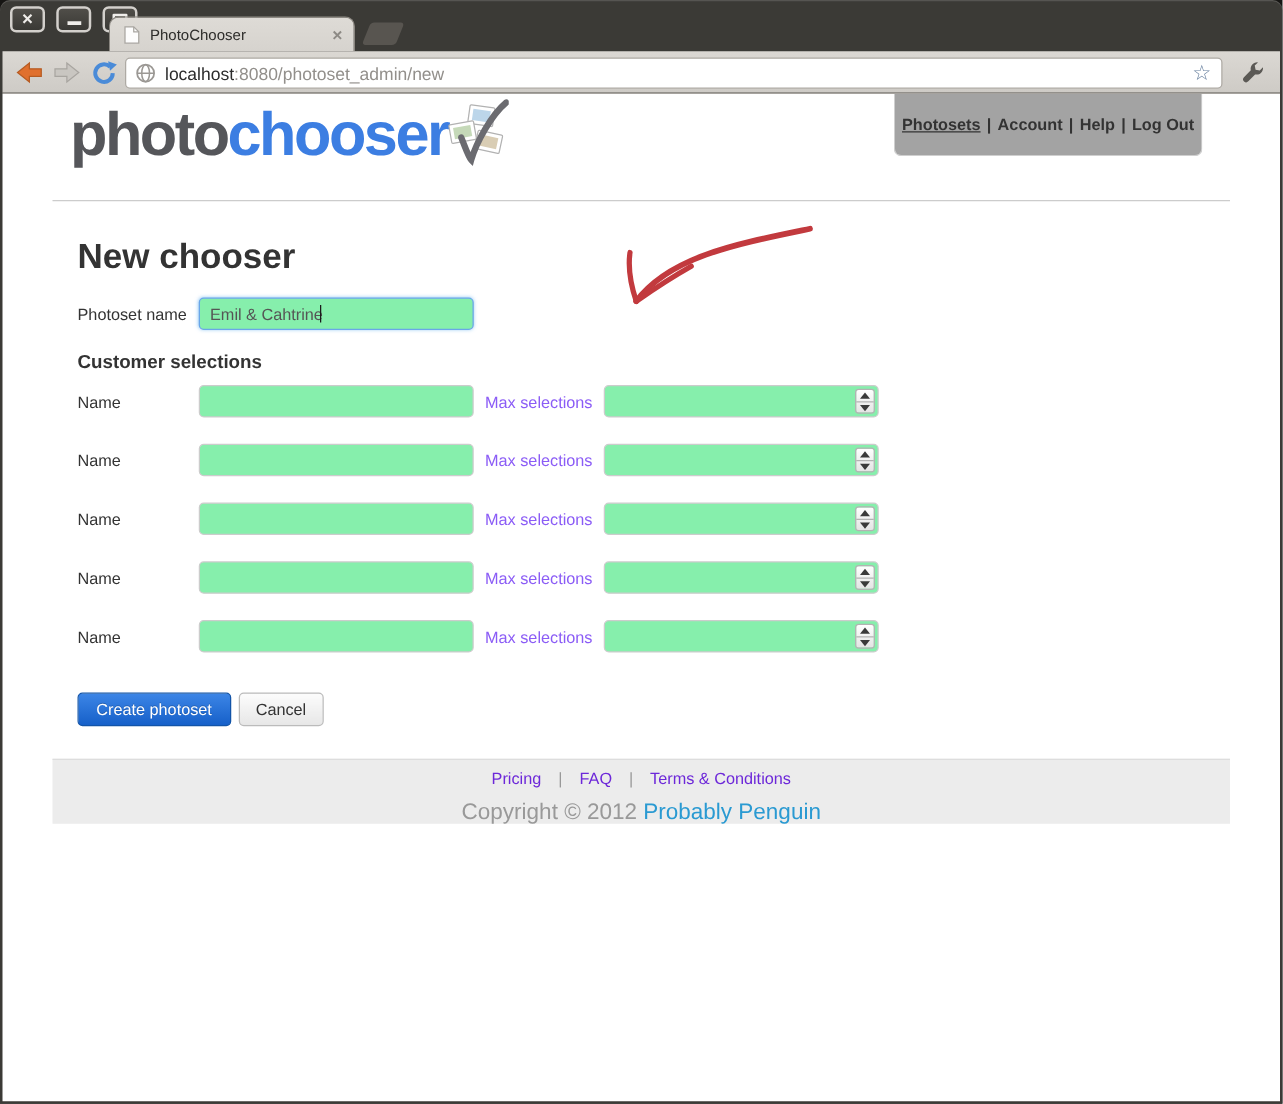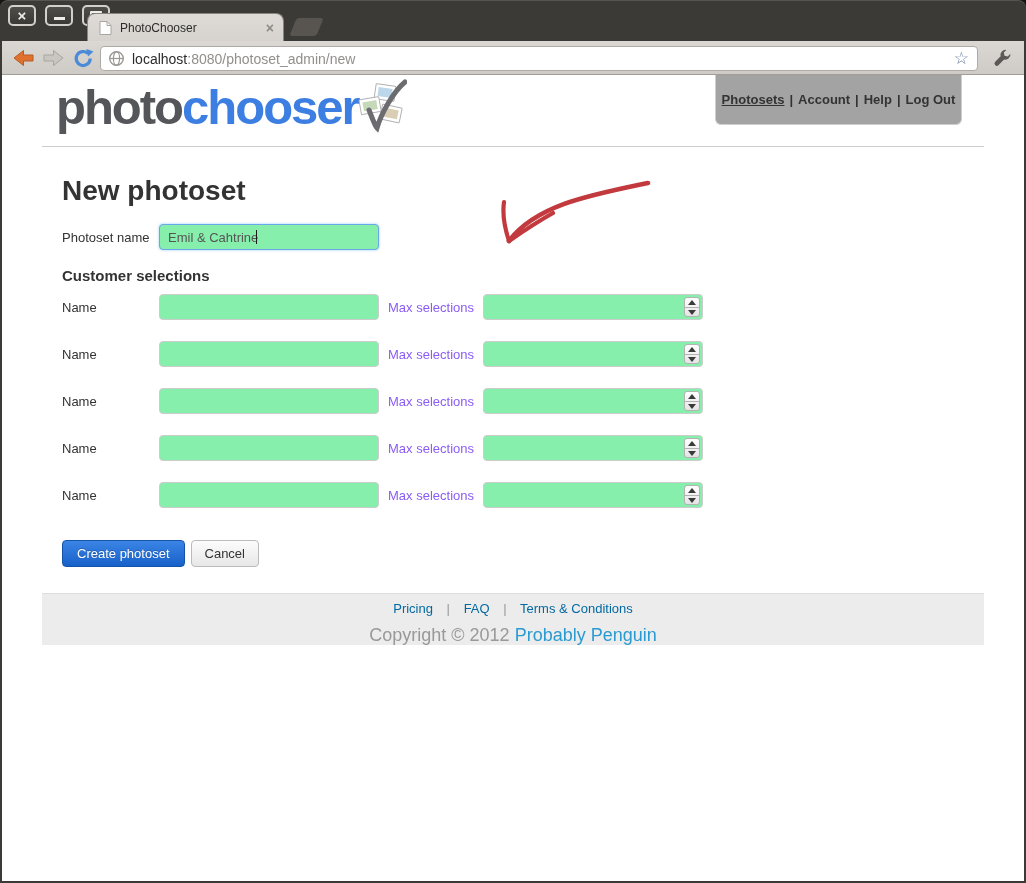--- a/index.html
+++ b/index.html
@@ -62,21 +62,21 @@
   .url-host { color:#2c2c2c;text-align:center; }
   .url-path { color:#928f8b; }
   .star { margin-left:auto; margin-right:8px; color:#68809f; font-size:17px; line-height:1; }
   .wrench-btn { position:absolute; right:8px; top:5px; width:30px; height:25px; display:flex; align-items:center; justify-content:center; }
   
   .viewport {
     position:absolute; top:75px; left:2px; right:2px; bottom:2px;
     background:#fff; overflow:hidden;
   }
   .site { width:942px; margin:0 auto; position:relative; color:#333; }
-  .site-header { position:relative; height:72px; border-bottom:1px solid #ccc; }
+  .site-header { position:relative; height:86px; border-bottom:1px solid #ccc; }
   .logo {
     position:absolute; left:14px; top:4px;
     display:flex; align-items:flex-end;
     font-size:49px; font-weight:bold; letter-spacing:-2px; line-height:1.15;
     color:#55565a;
   }
   .logo .blue { color:#3c7ee2; }
   .logo-icon { margin:0 0 -9px -4px; }
   .nav-box {
     position:absolute; right:22px; top:0; width:247px; height:50px;
@@ -137,21 +137,21 @@
     padding:0 13px; color:#333;
     background:linear-gradient(#fcfcfc,#e7e7e7);
     border:1px solid #bbb;
   }
   
   .footer {
     margin-top:26px; height:52px; background:#ececec; border-top:1px solid #ddd;
     text-align:center;
   }
   .footer-links { padding-top:7px; font-size:13px; }
-  .footer-links a { color:#0369a1; text-decoration:none; }
+  .footer-links a { color:#6d28d9; text-decoration:none; }
   .footer-sep { color:#999; margin:0 10px; }
   .footer-copy { margin-top:9px; font-size:18px; color:#999; }
   .footer-copy a { color:#2a9ad2; text-decoration:none; }
   
   .arrow-overlay { position:absolute; left:0; top:0; pointer-events:none; z-index:6; }
 </style>
 </head>
 <body>
 
 <div class="window">
@@ -251,21 +251,21 @@
           <span class="nav-sep">|</span>
           <a href="#">Help</a>
           <span class="nav-sep">|</span>
           <a href="#">Log Out</a>
         </div>
       </div>
 
       <div class="content">
 
         <div class="main">
-          <h1 class="page-title">New photoset</h1>
+          <h1 class="page-title">New chooser</h1>
 
           <div class="frow">
             <label class="flabel">Photoset name</label>
             <span class="in-wrap">
               <input class="tin focused" type="text" value="Emil &amp; Cahtrine" style="">
               <span class="caret"></span>
             </span>
           </div>
 
           <h2 class="section-title">Customer selections</h2>

